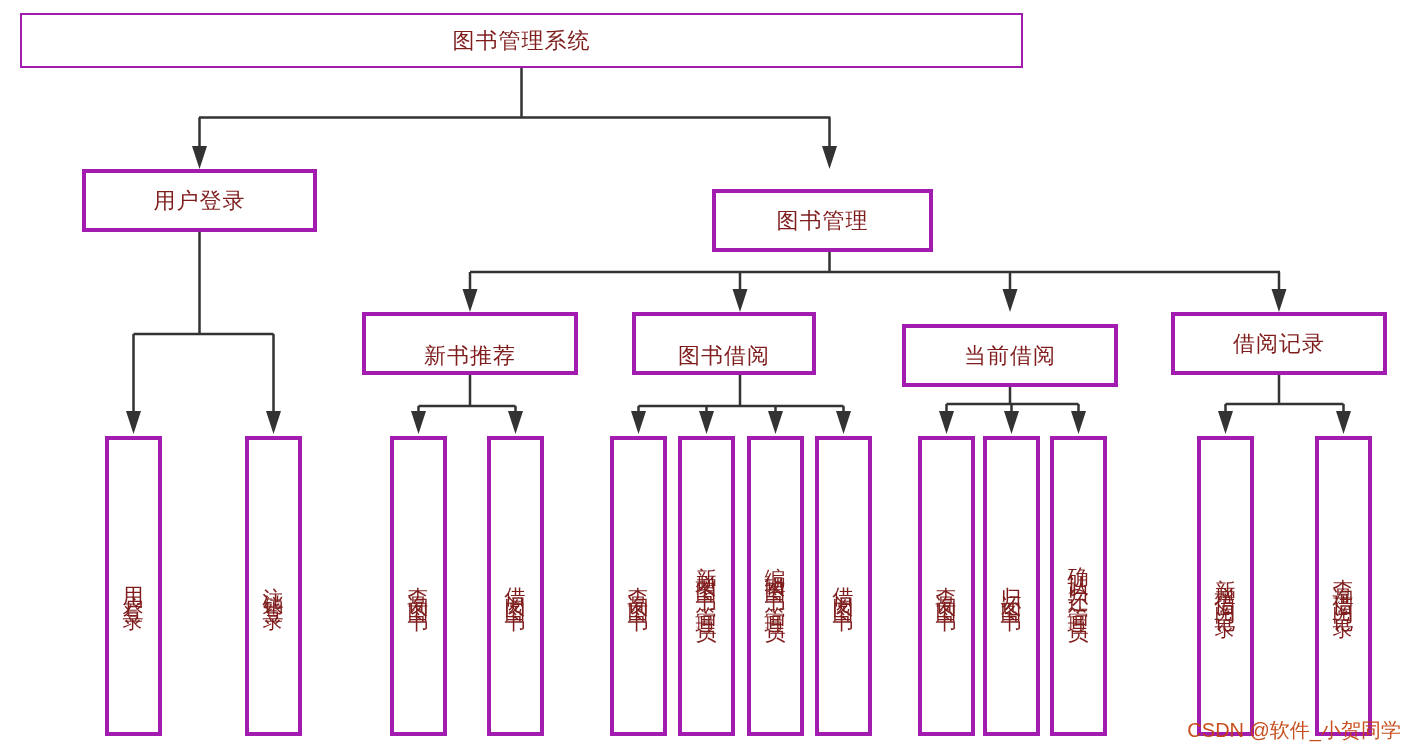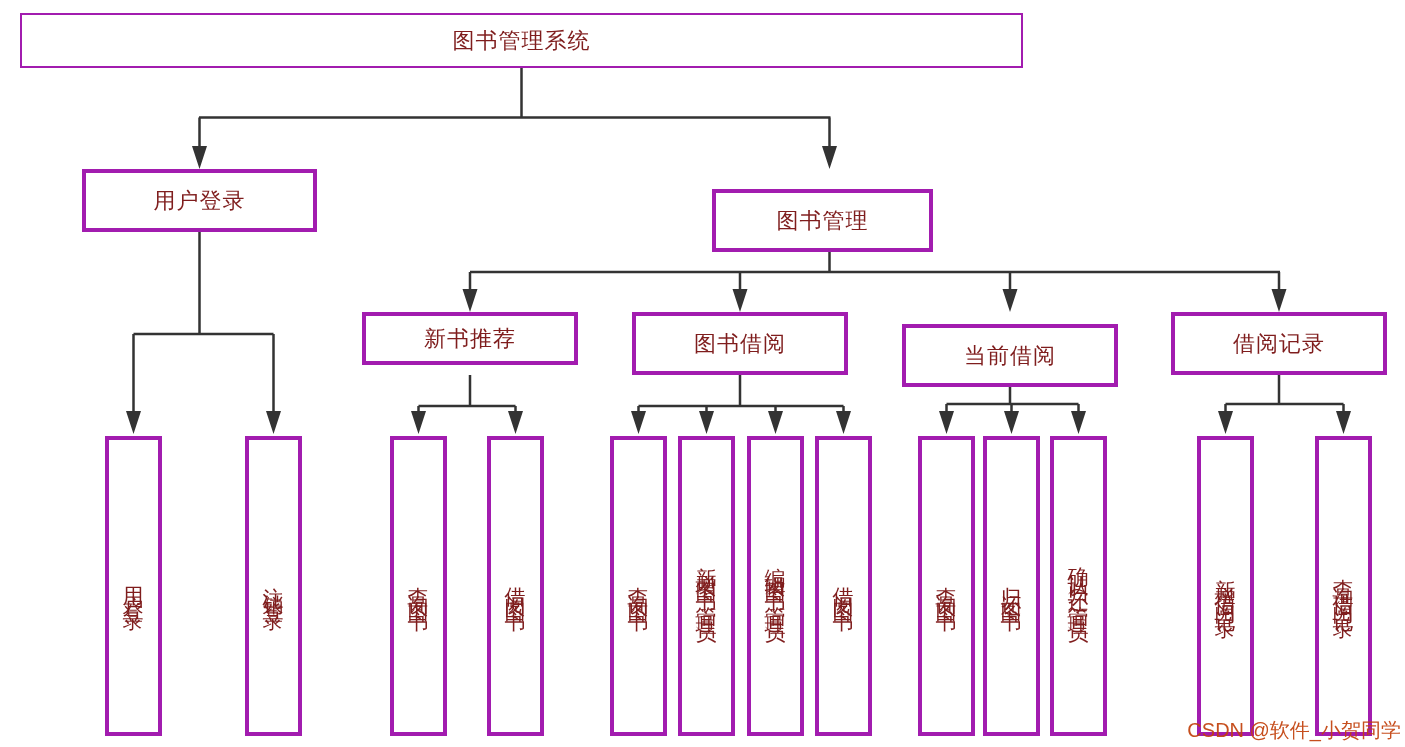--- a/index.html
+++ b/index.html
@@ -119,24 +119,24 @@
     <span class="hlabel">图书管理系统</span>
   </div>
 
   <div class="node" style="left:82px; top:169px; width:235px; height:63px;">
     <span class="hlabel">用户登录</span>
   </div>
   <div class="node" style="left:712px; top:169px; width:221px; height:63px;margin-top:20px;">
     <span class="hlabel">图书管理</span>
   </div>
 
-  <div class="node" style="left:362px; top:312px; width:216px; height:53px;">
+  <div class="node" style="left:362px; top:312px; width:216px; height:63px;align-items:flex-end;">
     <span class="hlabel">新书推荐</span>
   </div>
-  <div class="node" style="left:632px; top:312px; width:216px; height:63px;">
+  <div class="node" style="left:632px; top:312px; width:184px; height:63px;align-items:flex-end;">
     <span class="hlabel">图书借阅</span>
   </div>
   <div class="node" style="left:902px; top:324px; width:216px; height:63px;">
     <span class="hlabel">当前借阅</span>
   </div>
   <div class="node" style="left:1171px; top:312px; width:216px; height:63px;">
     <span class="hlabel">借阅记录</span>
   </div>
 
   <div class="node leaf" style="left:105px; top:436px; width:57px; height:300px;">

